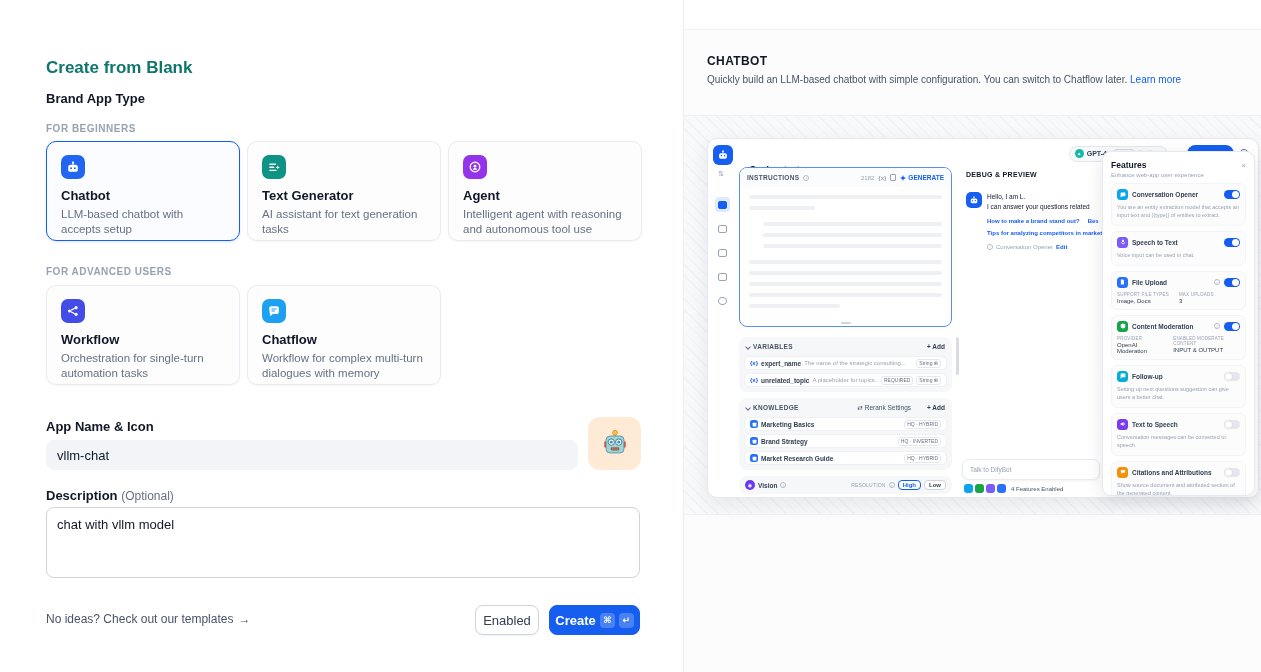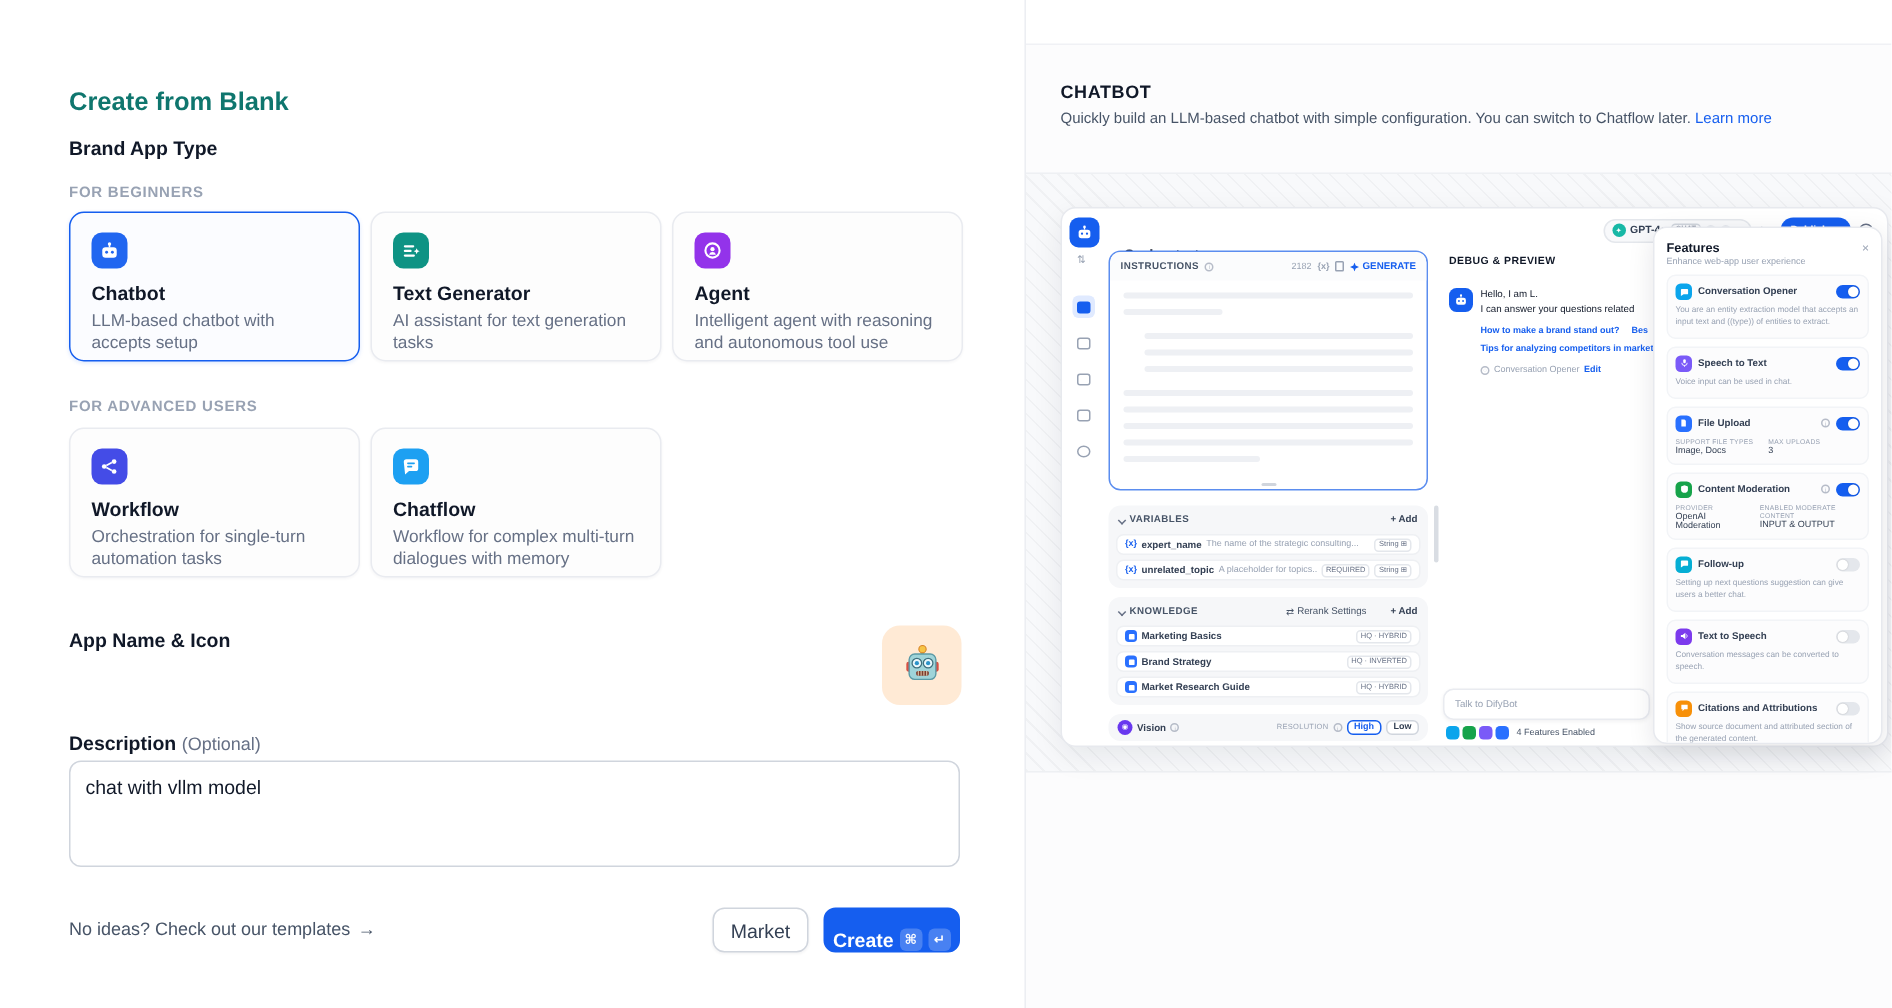--- a/index.html
+++ b/index.html
@@ -25,21 +25,21 @@
   .f-label { position:absolute; left:46px; font-size:13px; font-weight:700; color:#101828; }
   .f-label .opt { font-weight:400; color:#667085; font-size:12px; }
   .name-label { top:419px; } .desc-label { top:488px; }
   .name-input { position:absolute; left:46px; top:440px; width:532px; height:30px; background:#f2f4f7; border:1px solid #f2f4f7; border-radius:8px; padding:0 10px; font-size:13px; color:#101828; font-family:inherit; outline:none; }
   .app-icon { position:absolute; left:588px; top:417px; width:53px; height:53px; border-radius:12px; background:#ffead5; display:flex; align-items:center; justify-content:center; cursor:pointer; }
   .desc-area { position:absolute; left:46px; top:507px; width:594px; height:71px; background:#fff; border:1px solid #d0d5dd; border-radius:8px; padding:8px 10px; font-size:13px; color:#101828; font-family:inherit; resize:none; outline:none; line-height:1.4; }
 
   .foot-link { position:absolute; left:46px; top:612px; font-size:12px; color:#475467; cursor:pointer; display:flex; gap:5px; align-items:center; }
   .btn { position:absolute; top:605px; height:30px; border-radius:8px; font-size:13px; display:flex; align-items:center; justify-content:center; cursor:pointer; font-family:inherit; }
   .btn-cancel { left:475px; width:64px; background:#fff; border:1px solid #d0d5dd; color:#344054; font-weight:500; box-shadow:0 1px 2px rgba(16,24,40,.05); }
-  .btn-create { left:549px; width:91px; background:#155eef; border:1px solid #155eef; color:#fff; font-weight:600; gap:4px;align-items:flex-end; }
+  .btn-create { left:549px; width:91px; background:#155eef; border:1px solid #155eef; color:#fff; font-weight:600; gap:4px; }
   .kbd { width:15px; height:15px; border-radius:4px; background:rgba(255,255,255,.22); font-size:9px; display:flex; align-items:center; justify-content:center; }
 
   
   .right { position:absolute; left:683px; top:0; width:578px; height:672px; background:#fcfcfd; border-left:1px solid #eceef2; }
   .right-top { position:absolute; left:0; top:0; width:100%; height:30px; background:#fff; border-bottom:1px solid #f0f1f5; }
   .p-heading { position:absolute; left:23px; top:54px; font-size:12px; font-weight:700; letter-spacing:.4px; color:#101828; }
   .p-desc { position:absolute; left:23px; top:72px; width:482px; font-size:10px; line-height:1.55; color:#475467; }
   .p-desc a { color:#155eef; text-decoration:none; font-weight:500; cursor:pointer; }
   .pattern { position:absolute; left:0; top:115px; width:578px; height:400px; background:#f8f9fb; border-top:1px solid #eef0f3; border-bottom:1px solid #eef0f3;
      background-image:repeating-linear-gradient(45deg, rgba(16,24,40,.035) 0 1px, transparent 1px 8px); }
@@ -213,20 +213,21 @@
               <rect x="5" y="5" width="6" height="1.2" rx=".6" fill="#1da0f2"></rect>
               <rect x="5" y="7.5" width="4" height="1.2" rx=".6" fill="#1da0f2"></rect>
             </svg>
         </div>
         <div class="tc-title">Chatflow</div>
         <div class="tc-desc">Workflow for complex multi-turn dialogues with memory</div>
       </div>
     </div>
 
     <div class="f-label name-label">App Name &amp; Icon</div>
+    <input class="name-input" type="text" value="vllm-chat" style="">
     <div class="app-icon">
       <svg width="30" height="30" viewBox="0 0 32 32">
         <rect x="14.6" y="3.5" width="2.6" height="4" fill="#d9a13c"></rect>
         <circle cx="16" cy="4" r="2.6" fill="#f6c445" stroke="#d9862c" stroke-width=".8"></circle>
         <rect x="4.5" y="13" width="3.5" height="7" rx="1.5" fill="#d84f43"></rect>
         <rect x="24" y="13" width="3.5" height="7" rx="1.5" fill="#d84f43"></rect>
         <rect x="6.5" y="7.5" width="19" height="18" rx="4" fill="#9fd4d9" stroke="#5b9aa6" stroke-width="1"></rect>
         <circle cx="12" cy="14" r="3.4" fill="#eaf7fb" stroke="#3f6f7d" stroke-width=".9"></circle>
         <circle cx="20" cy="14" r="3.4" fill="#eaf7fb" stroke="#3f6f7d" stroke-width=".9"></circle>
         <circle cx="12" cy="14" r="1.5" fill="#2c93c9"></circle>
@@ -239,21 +240,21 @@
     <div class="f-label desc-label">
       <span>Description</span>
       <span class="opt">(Optional)</span>
     </div>
     <textarea class="desc-area" style="">chat with vllm model</textarea>
 
     <div class="foot-link">
       <span>No ideas? Check out our templates</span>
       <span>→</span>
     </div>
-    <div class="btn btn-cancel">Market</div>
+    <div class="btn btn-cancel">Enabled</div>
     <div class="btn btn-create">
       <span>Create</span>
       <span class="kbd">⌘</span>
       <span class="kbd">↵</span>
     </div>
   </section>
 
   <aside class="right">
     <div class="right-top"></div>
     <div class="p-heading">CHATBOT</div>

